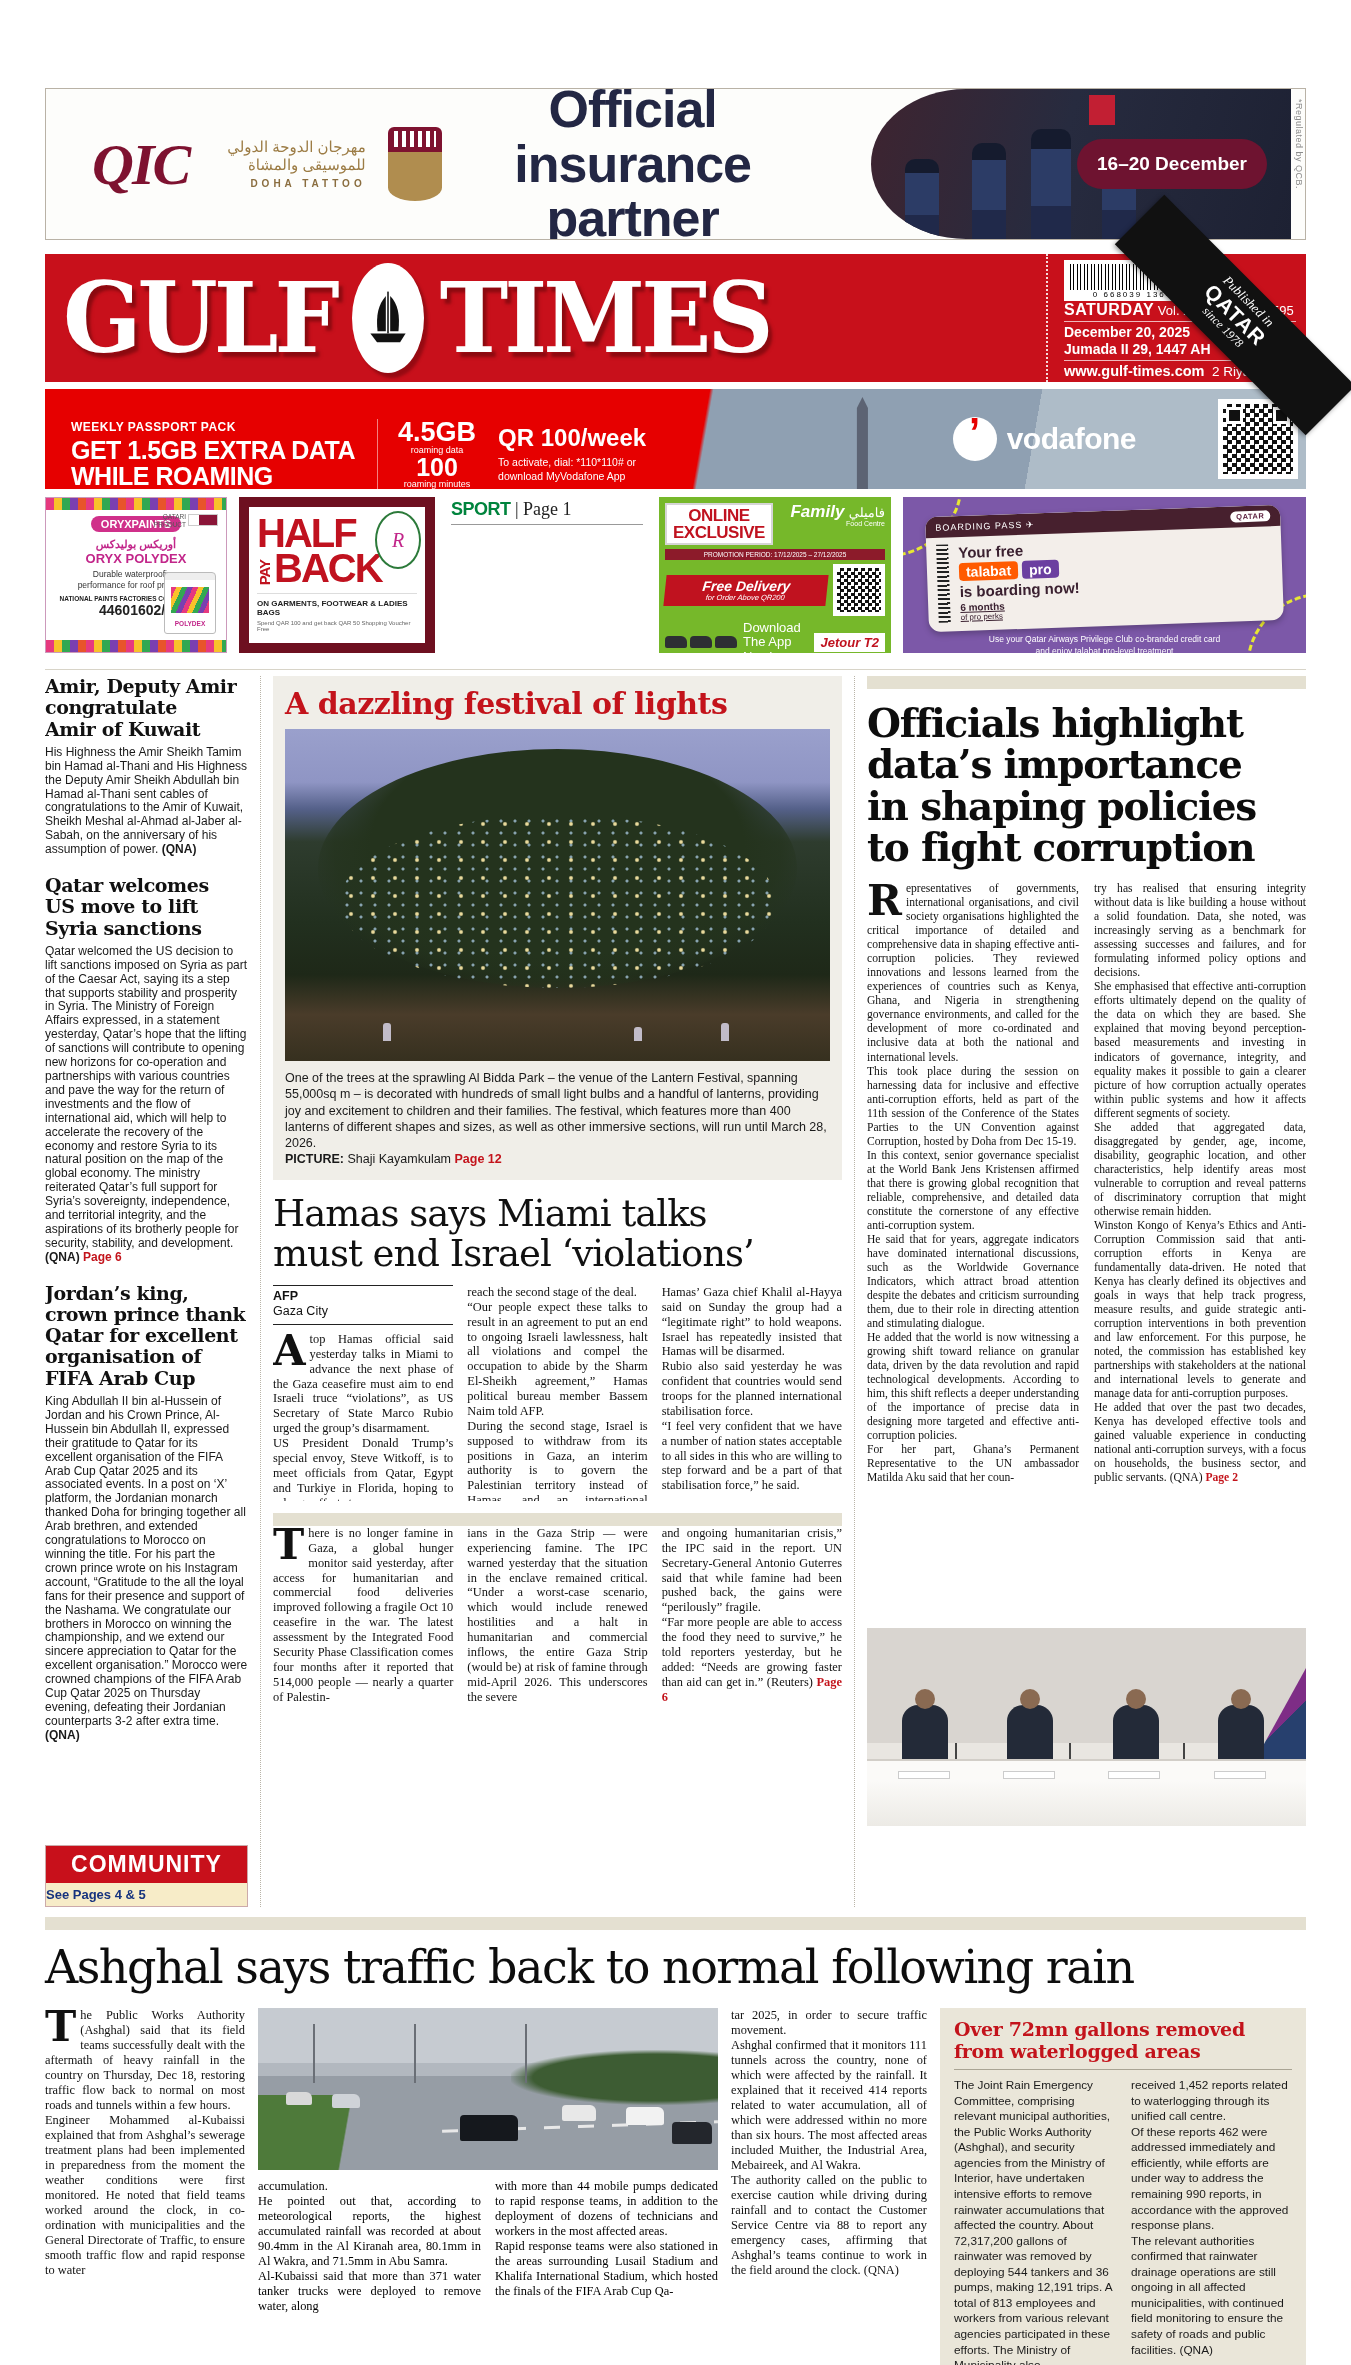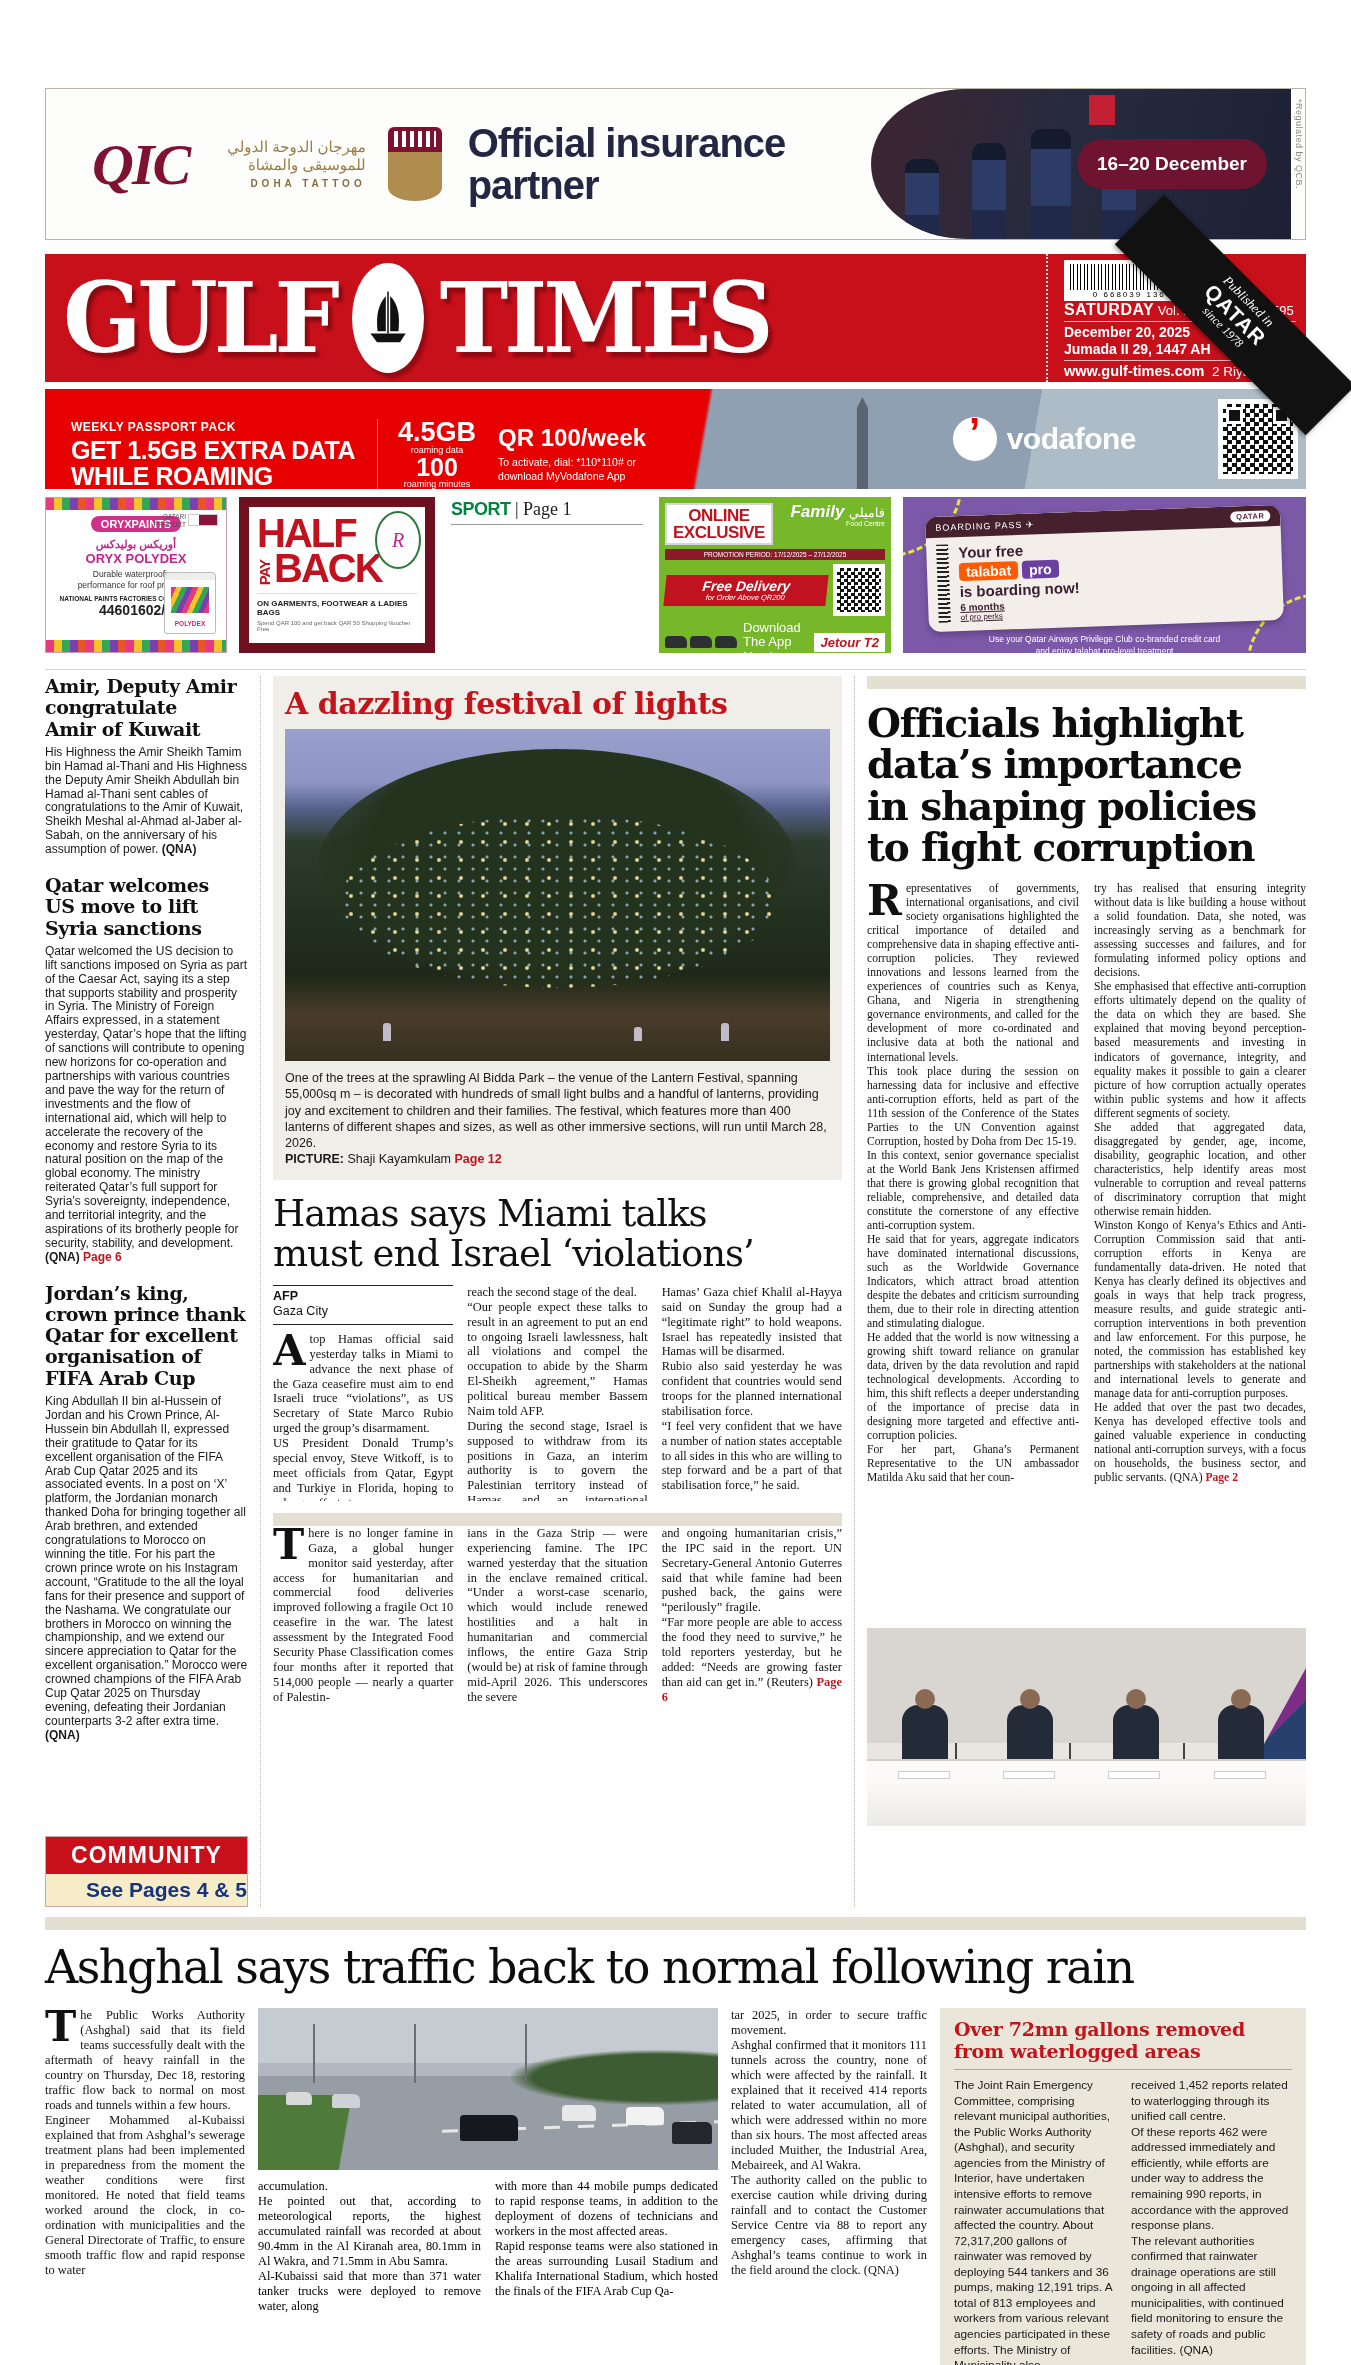--- a/index.html
+++ b/index.html
@@ -9,21 +9,21 @@
 
   
   .topgap { height:88px; }
   .banner { height:152px; border:1px solid #b9b2a6; background:#fdfdfb; display:flex; align-items:center; position:relative; overflow:hidden; }
   .qic { font-family:"Liberation Serif", serif; font-weight:700; font-style:italic; font-size:58px; color:#7e1230; padding:0 38px 0 46px; letter-spacing:-2px; }
   .tattoo { text-align:right; color:#8a6d3f; line-height:1.25; }
   .tattoo-ar { font-size:15px; color:#9c7c45; }
   .tattoo-en { font-size:10px; letter-spacing:4px; color:#8a6d3f; margin-top:3px; font-weight:700; }
   .crest { width:54px; height:74px; margin:0 26px 0 22px; background:linear-gradient(180deg,#7e1230 0 34%, #b08d4f 34% 100%); border-radius:6px 6px 50% 50%/6px 6px 18% 18%; position:relative; }
   .crest:before { content:""; position:absolute; top:4px; left:6px; right:6px; height:16px; background:repeating-linear-gradient(90deg,#fff 0 4px, #7e1230 4px 8px); }
-  .banner-head { font-size:40px; line-height:1.05; font-weight:700; color:#232744; flex:0 0 330px; letter-spacing:-1px; }
+  .banner-head { font-size:52px; line-height:1.05; font-weight:700; color:#232744; text-align:center; flex:0 0 330px; letter-spacing:-1px; }
   .banner-photo { position:absolute; right:14px; top:0; bottom:0; width:420px; background:linear-gradient(105deg,#3e2430 0%, #272b3f 45%, #1d2133 100%); border-radius:190px 0 0 190px/100% 0 0 100%; overflow:hidden; }
   .band-fig { position:absolute; bottom:0; width:34px; height:96px; background:linear-gradient(180deg,#151b2e 0 18%, #2c3c66 18% 70%, #20294a 70% 100%); border-radius:10px 10px 0 0; }
   .band-flag { position:absolute; top:6px; left:52%; width:26px; height:30px; background:#c21f33; }
   .banner-badge { position:absolute; right:24px; top:50%; transform:translateY(-50%); background:#6e1330; color:#fff; font-weight:700; font-size:19px; padding:14px 20px; border-radius:28px; }
   .banner-reg { position:absolute; right:1px; top:10px; writing-mode:vertical-rl; font-size:9px; color:#8b8b8b; letter-spacing:.5px; }
 
   
   .masthead-wrap { margin-top:14px; position:relative; }
   .masthead { height:128px; background:#c8101b; display:flex; align-items:center; padding:0 10px 0 18px; position:relative; }
   .mast-title { display:flex; align-items:center; flex:1; }
@@ -129,21 +129,21 @@
   .center { flex:0 0 594px; padding:0 12px; border-right:1px dotted #b9b4a8; }
   .rightcol { flex:1; padding-left:12px; }
   .beige { height:13px; background:#e4e0d1; }
 
   .rail-title { font-family:"DejaVu Serif", serif; font-weight:700; font-size:19px; line-height:1.12; color:#111; letter-spacing:-.4px; }
   .rail-body { font-size:12px; line-height:1.16; color:#1a1a1a; margin-top:6px; text-align:left; }
   .rail-tail { font-weight:700; }
   .rail-story { margin-bottom:18px; overflow:hidden; }
   .community { margin-top:auto; border:1px solid #caa; }
   .community-top { background:#c8101b; color:#fff; font-weight:800; font-size:23px; text-align:center; padding:5px 0; letter-spacing:1px; }
-  .community-bot { background:#f7ecc8; color:#16337e; font-weight:800; font-size:21px; text-align:right; padding:4px 0; }
+  .community-bot { background:#f7ecc8; color:#16337e; font-weight:800; font-size:13px; text-align:left; padding:4px 0; }
 
   
   .festival { background:#f0eee8; padding:10px 12px 12px; }
   .fest-head { font-family:"DejaVu Serif", serif; font-weight:700; color:#c3131b; font-size:30px; letter-spacing:-.5px; }
   .fest-photo { margin-top:8px; height:332px; position:relative; overflow:hidden;
     background:linear-gradient(180deg,#9aa0cc 0%, #8f95c4 16%, #55618a 24%, #2e3c2e 34%, #22301f 58%, #1e2818 74%, #4a3c2a 86%, #36301f 100%); }
   .fest-tree { position:absolute; left:6%; right:6%; top:6%; height:72%; background:radial-gradient(ellipse at 50% 40%, #24331d 0 55%, rgba(36,51,29,.75) 66%, transparent 75%); border-radius:50%; }
   .fest-lights { position:absolute; left:10%; right:10%; top:26%; height:52%; border-radius:50%;
     background-image:radial-gradient(circle, rgba(255,236,170,.9) 1.2px, transparent 2.6px), radial-gradient(circle, rgba(190,225,255,.65) 1px, transparent 2px);
     background-size:22px 18px, 14px 12px; }

